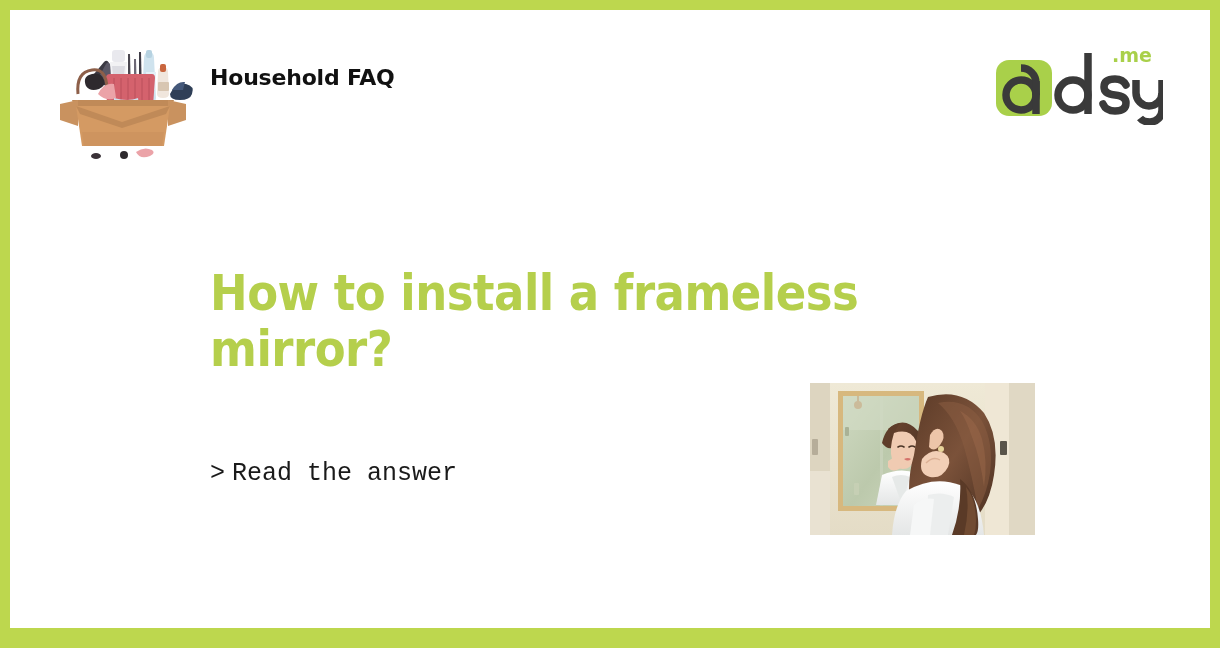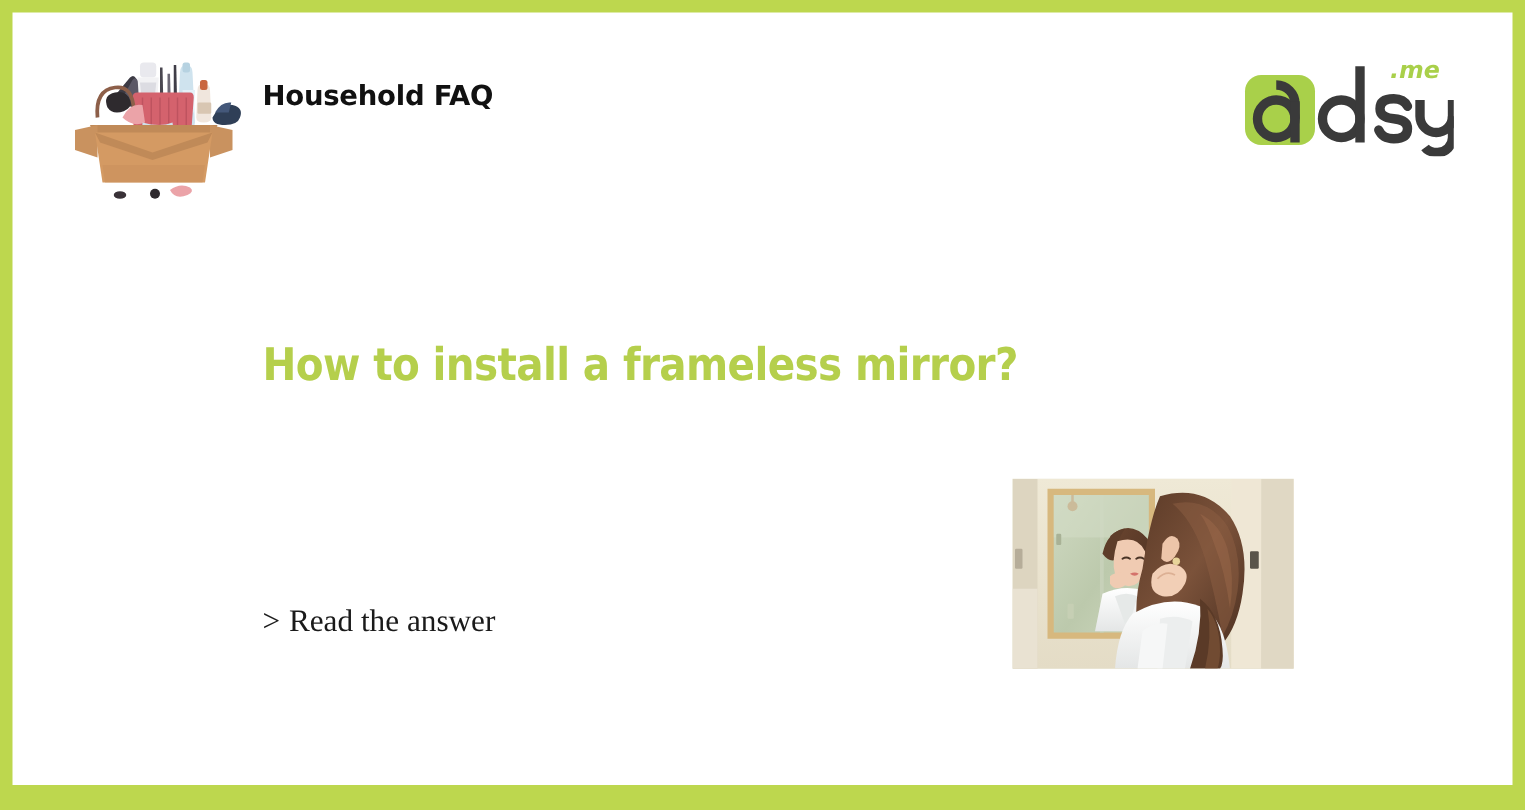--- a/index.html
+++ b/index.html
@@ -59,43 +59,42 @@
     white-space: nowrap;
   }
 
   
   .logo {
     position: absolute;
     left: 988px;
     top: 45px;
     width: 175px;
     height: 80px;
-    font-style: italic;
   }
 
   
   .headline {
     position: absolute;
     left: 210px;
     top: 265px;
     width: 760px;
     font-family: "DejaVu Sans Condensed", "Liberation Sans Narrow", "Liberation Sans", sans-serif;
-    font-size: 36px;
+    font-size: 50px;
     line-height: 56px;
     font-weight: bold;
     color: #b5cf4c;
     letter-spacing: -0.5px;
   }
 
   
   .read-answer {
     position: absolute;
     left: 210px;
-    top: 484px;
-    font-family: Liberation Serif, serif;
+    top: 459px;
+    font-family: Liberation Mono, monospace;
     font-size: 25px;
     font-weight: normal;
     color: #1a1a1a;
     white-space: nowrap;
     text-decoration: none;
   }
   .read-answer .chev { margin-right: 7px; }
 
   
   .photo {

